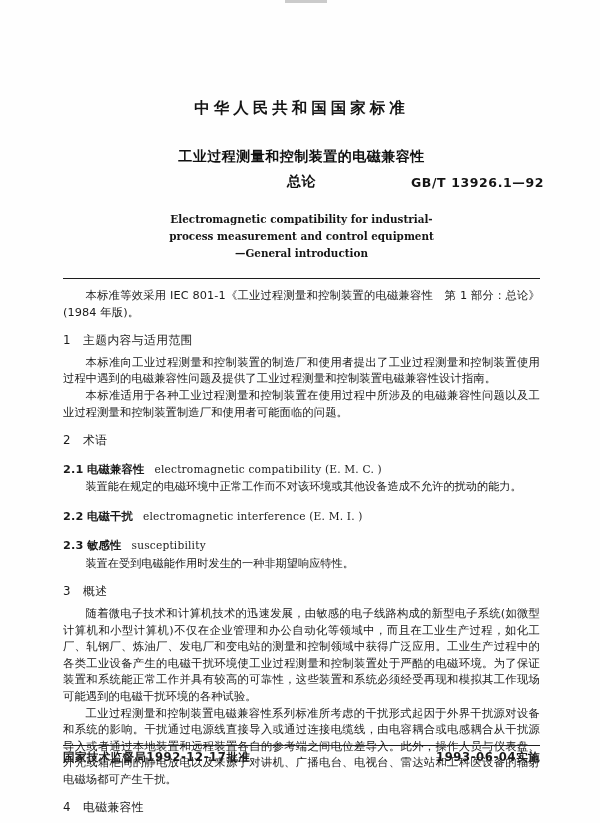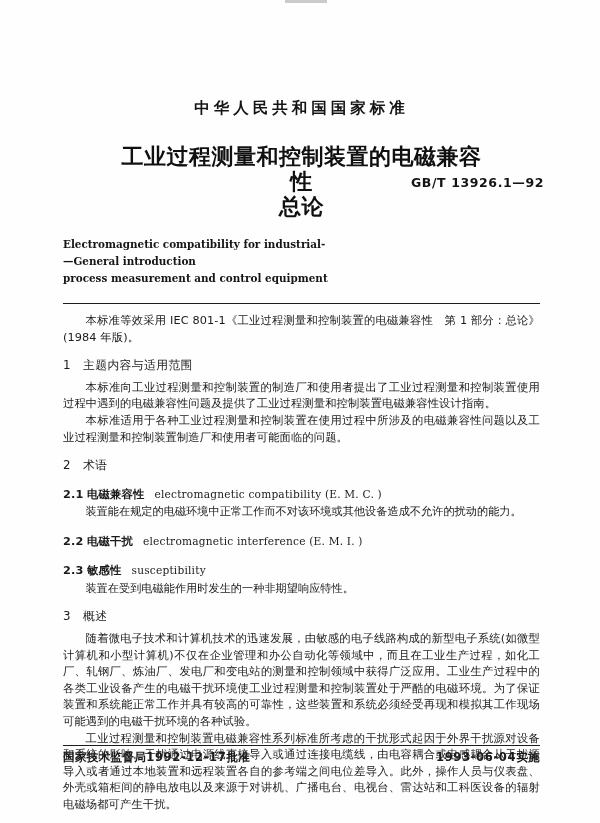--- a/index.html
+++ b/index.html
@@ -46,42 +46,42 @@
     font-size: 15.5px;
     letter-spacing: 4px;
     color: #141414;
   }
   .title-block {
     position: relative;
     margin-top: 25px;
   }
   .cn-title {
     font-weight: bold;
-    font-size: 22px;
+    font-size: 14px;
     line-height: 25px;
     letter-spacing: 0.5px;
     color: #101010;
     text-align: center;
     width: 360px;
     margin: 12px auto;
   }
   .std-number {
     position: absolute;
     right: -4px;
     top: 31px;
     font-family: "DejaVu Sans", "Liberation Sans", sans-serif;
     font-weight: bold;
     font-size: 12.5px;
     letter-spacing: 0.6px;
     white-space: nowrap;
     color: #141414;
   }
   .en-title {
     margin-top: 17px;
-    text-align: left;
+    text-align: center;
     font-family: "DejaVu Serif", "Liberation Serif", serif;
     font-weight: bold;
     font-size: 10.4px;
     line-height: 17px;
     color: #161616;
   }
 
   
   .rule-top {
     margin-top: 16px;
@@ -193,22 +193,22 @@
       <div class="title-block">
         <div class="cn-title">
           <div>工业过程测量和控制装置的电磁兼容性</div>
           <div>总论</div>
         </div>
         <div class="std-number">GB/T 13926.1—92</div>
       </div>
 
       <div class="en-title">
         <div>Electromagnetic compatibility for industrial-</div>
+        <div>process measurement and control equipment</div>
         <div>—General introduction</div>
-        <div>process measurement and control equipment</div>
       </div>
     </div>
 
     <div class="rule-top"></div>
 
     <div class="body">
 
       <p class="para">本标准等效采用 IEC 801-1《工业过程测量和控制装置的电磁兼容性　第 1 部分：总论》(1984 年版)。</p>
 
       <h2 class="sec">

